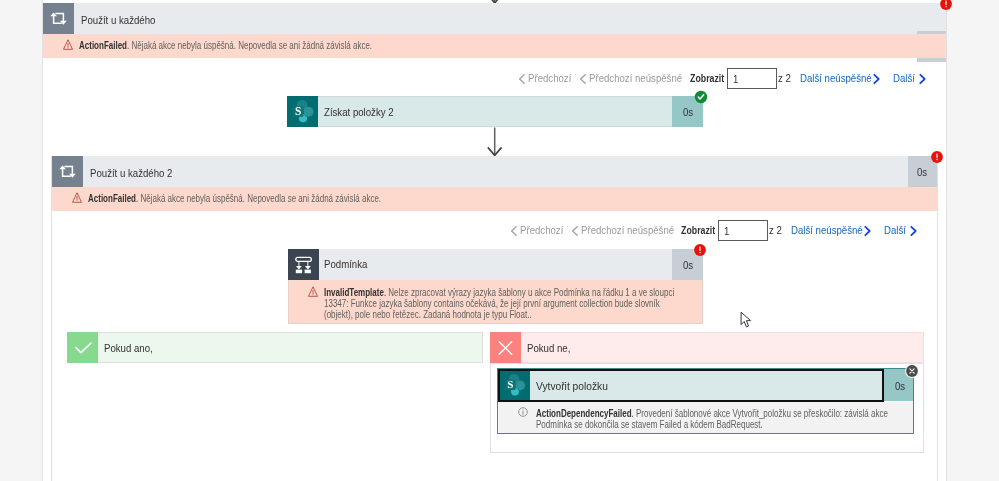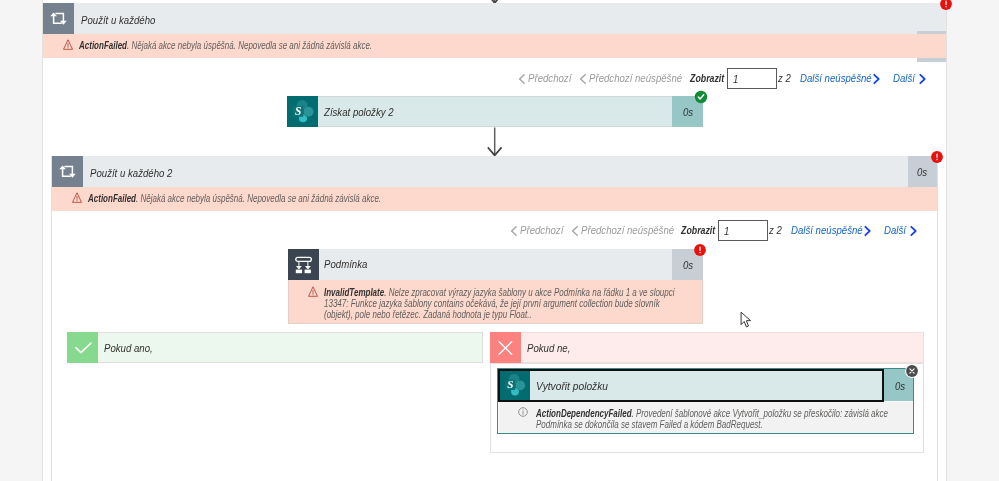--- a/index.html
+++ b/index.html
@@ -1,18 +1,18 @@
 <!DOCTYPE html>
 <html><head>
 <meta charset="utf-8">
 <style>
   html,body{margin:0;padding:0;}
   body{width:999px;height:481px;overflow:hidden;background:#f5f5f5;
        font-family:"Liberation Sans",sans-serif;font-size:11px;color:#323130;}
-  .page{position:relative;width:999px;height:481px;overflow:hidden;font-style:italic;}
+  .page{position:relative;width:999px;height:481px;overflow:hidden;}
 
   .sq{position:absolute;box-sizing:border-box;}
   
   .t{position:absolute;white-space:nowrap;font-size:11px;
      transform:scaleX(0.875);transform-origin:left top;line-height:11px;}
   .te{position:absolute;font-size:10px;transform:scaleX(0.8);
       transform-origin:left top;line-height:13px;}
 
   .scope{position:absolute;background:#fff;border:1px solid #e3e1df;box-sizing:border-box;}
   .cardbox{position:absolute;box-sizing:border-box;}

